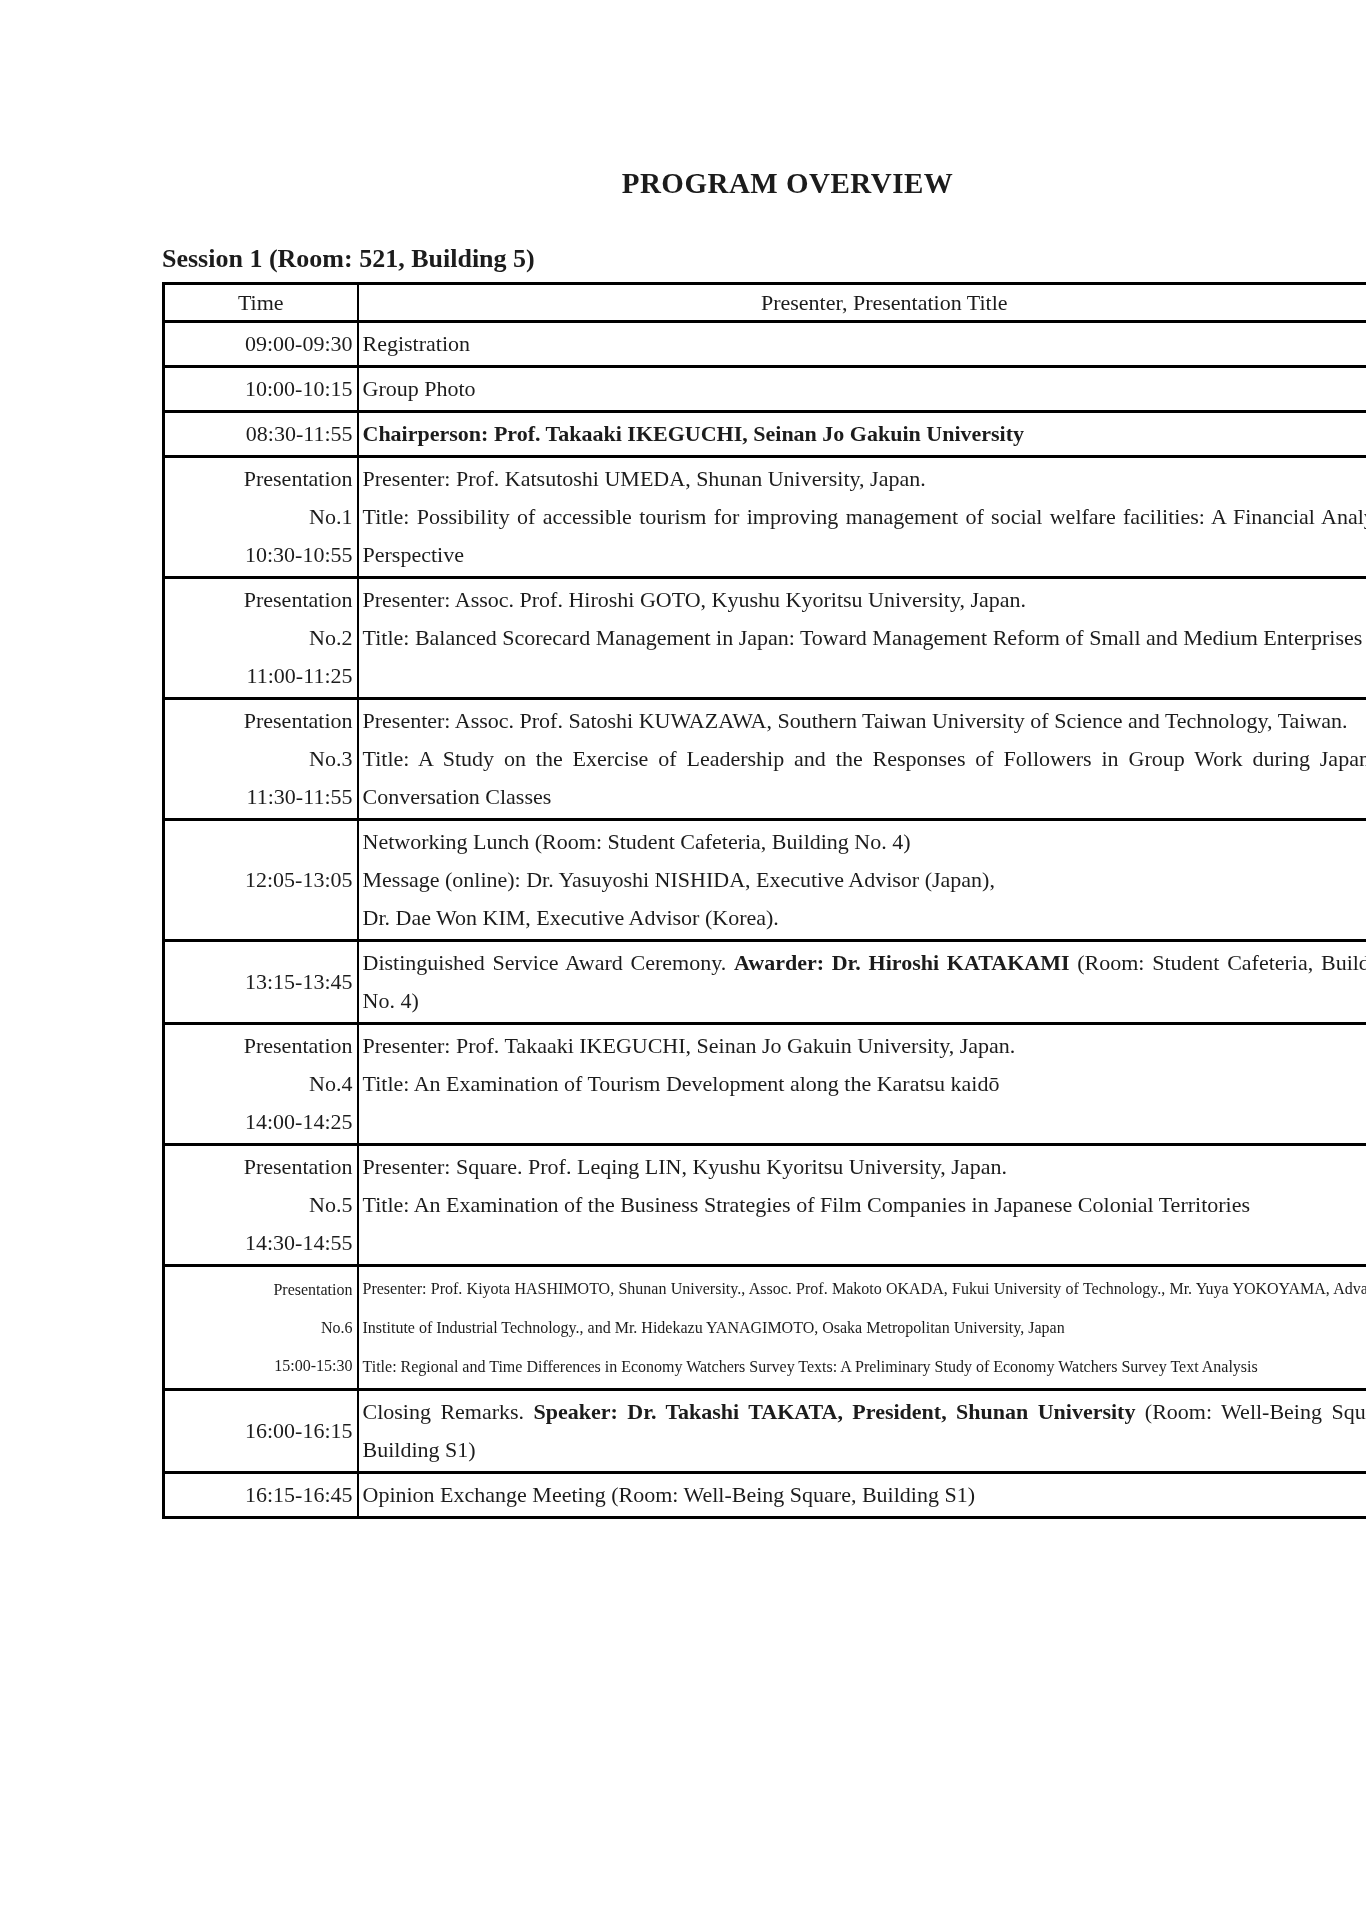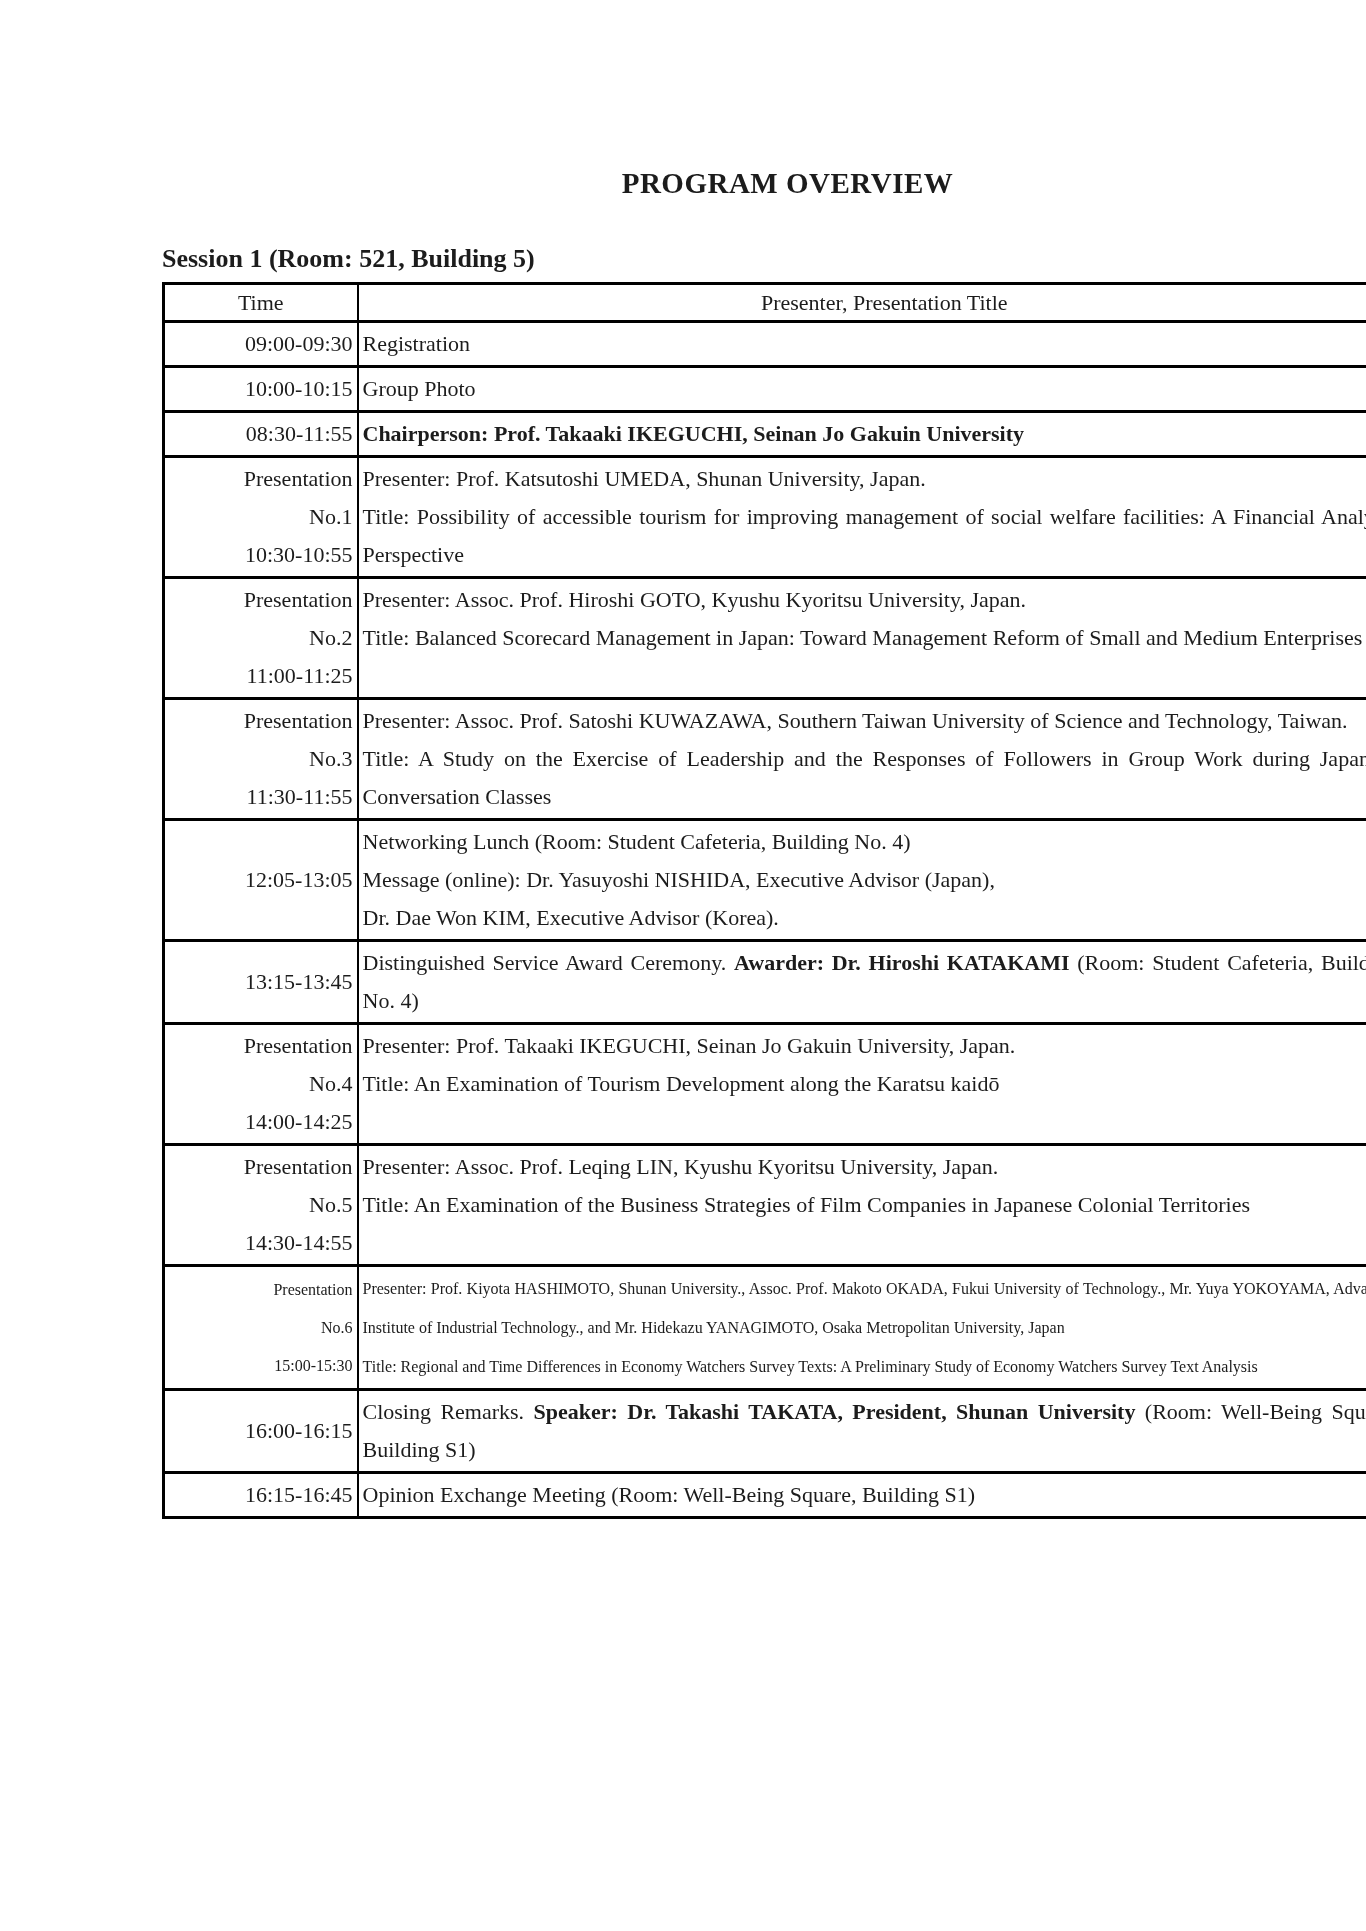--- a/index.html
+++ b/index.html
@@ -183,21 +183,21 @@
               <p class="para"><span class="seg">Title: An Examination of Tourism Development along the Karatsu kaidō</span></p>
             </td>
           </tr>
           <tr>
             <td class="time-cell">
               <div class="time-line">Presentation</div>
               <div class="time-line">No.5</div>
               <div class="time-line">14:30-14:55</div>
             </td>
             <td class="content-cell">
-              <p class="para"><span class="seg">Presenter: Assoc. Prof. Leqing LIN, Kyushu Kyoritsu University, Japan.</span></p>
+              <p class="para"><span class="seg">Presenter: Square. Prof. Leqing LIN, Kyushu Kyoritsu University, Japan.</span></p>
               <p class="para"><span class="seg">Title: An Examination of the Business Strategies of Film Companies in Japanese Colonial Territories</span></p>
             </td>
           </tr>
           <tr>
             <td class="time-cell small">
               <div class="time-line">Presentation</div>
               <div class="time-line">No.6</div>
               <div class="time-line">15:00-15:30</div>
             </td>
             <td class="content-cell small">

